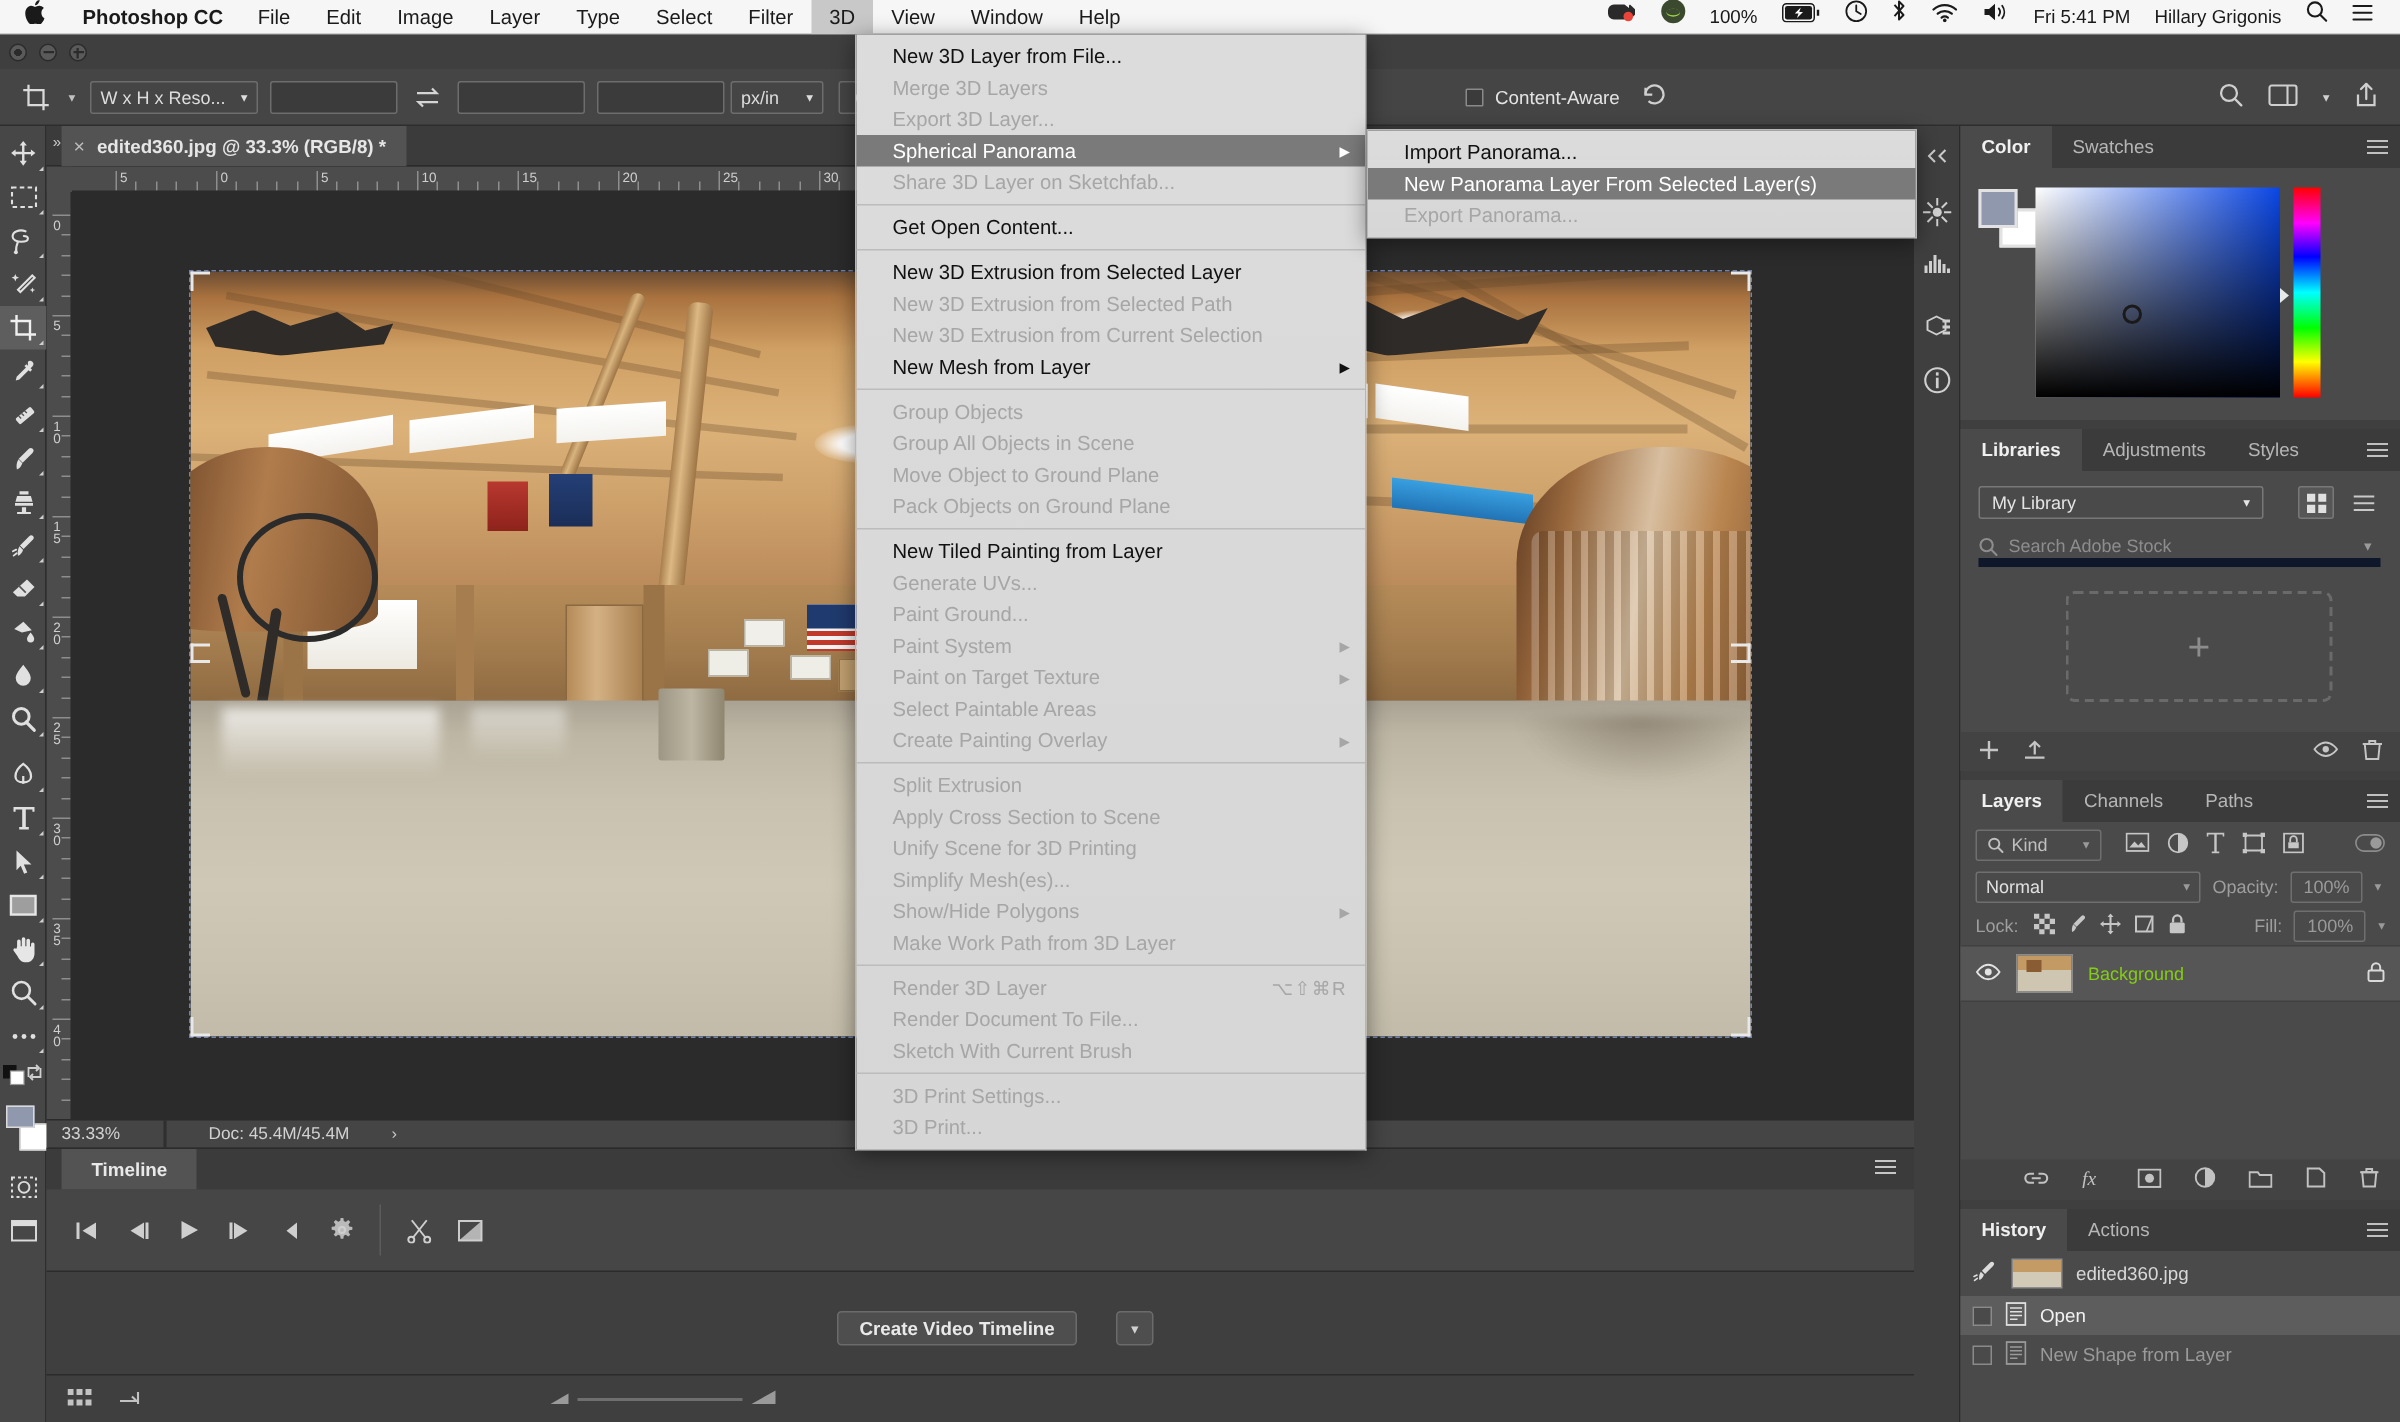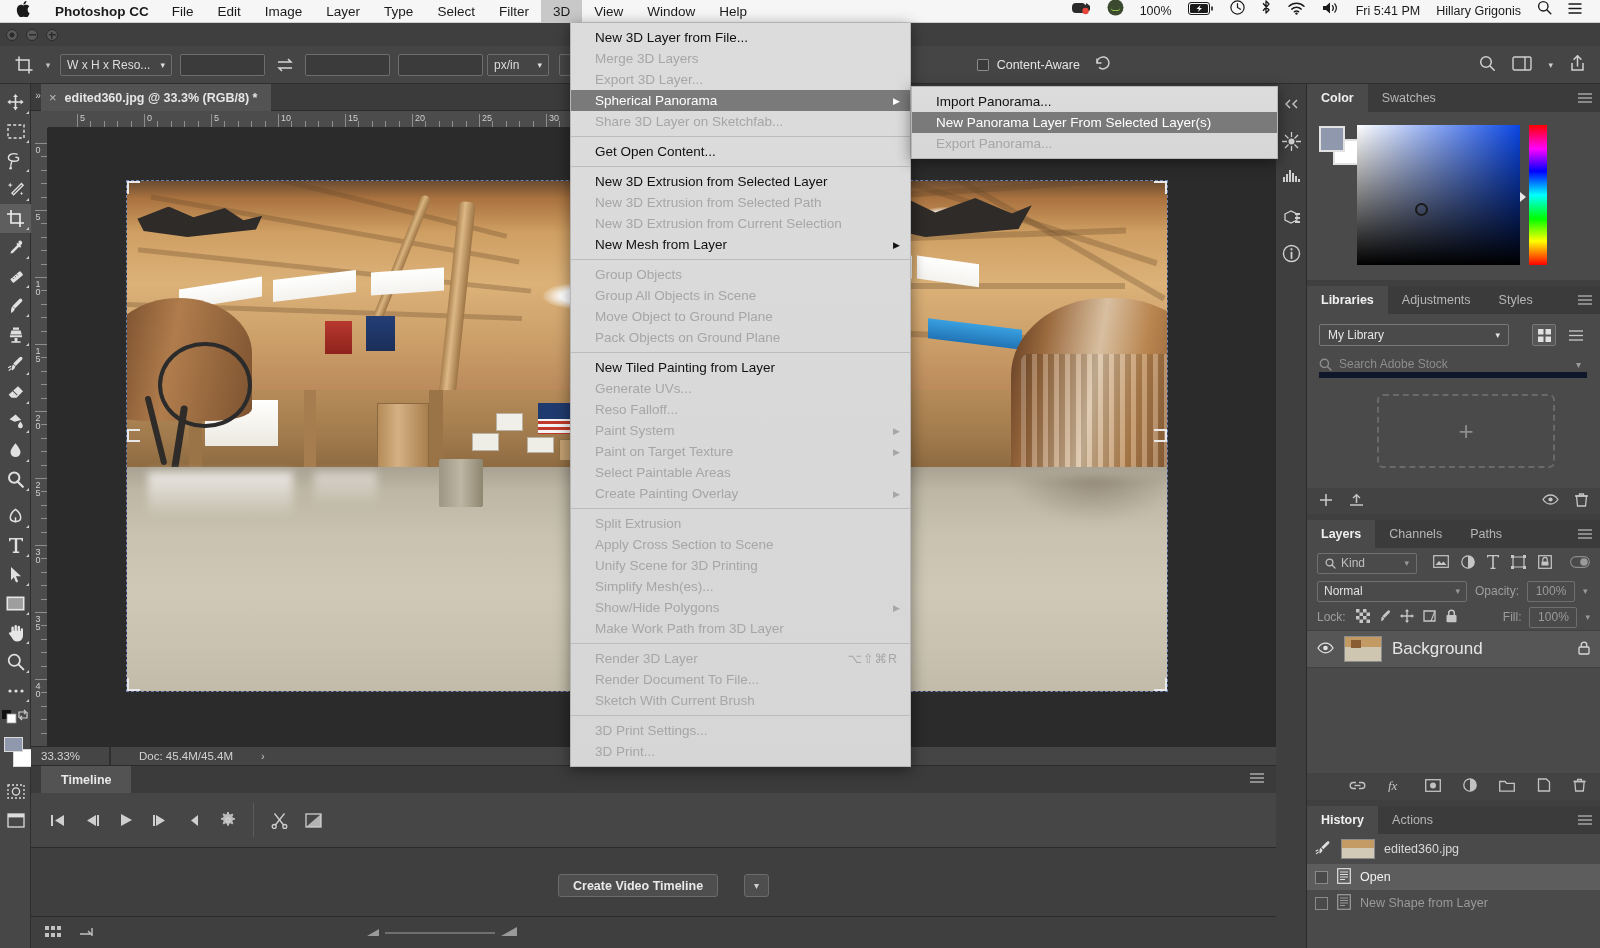--- a/index.html
+++ b/index.html
@@ -225,21 +225,21 @@
   #libdrop { position:absolute; left:58px; top:8px; width:178px; height:74px;
     border:2px dashed #6a6a6a; border-radius:6px; display:flex; align-items:center; justify-content:center;
     color:#8d8d8d; font-size:26px; font-weight:300;}
   #libfooter { position:absolute; left:0; bottom:0; width:293px; height:26px; background:#434343;
     display:flex; align-items:center; padding:0 12px; gap:16px; color:#c5c5c5;}
 
   
   #layersbody { position:relative; height:252px; }
   .lrow { display:flex; align-items:center; height:26px; padding:0 10px; gap:8px; }
   .lsearch { height:21px; background:#4a4a4a; border:1px solid #6f6f6f; border-radius:2px;
-    display:flex; align-items:center; gap:5px; padding:0 7px; width:100px; font-size:12px; color:#bfbfbf;}
+    display:flex; align-items:center; gap:5px; padding:0 7px; width:84px; font-size:12px; color:#bfbfbf;}
   .ltogs { display:flex; align-items:center; gap:12px; margin-left:8px; color:#c6c6c6;}
   .lblendsel { height:21px; background:#4a4a4a; border:1px solid #6f6f6f; border-radius:2px;
     display:flex; align-items:center; padding:0 6px; width:150px; font-size:12px; color:#e0e0e0;
     justify-content:space-between;}
   .lnum { height:21px; background:#4a4a4a; border:1px solid #6f6f6f; border-radius:2px;
     width:48px; font-size:12px; color:#9a9a9a; display:flex;align-items:center;justify-content:center;}
   .llabel { font-size:12px; color:#9e9e9e;}
   .layer-item { display:flex; align-items:center; height:38px; background:#565656; padding:0 10px; gap:10px;
     border-top:1px solid #404040; border-bottom:1px solid #404040;}
   .layer-thumb { width:38px; height:26px; border:1px solid #8b8b8b;
@@ -1223,21 +1223,21 @@
     </div>
 
     <div class="layer-item">
       <span>
         <svg width="17" height="12" viewBox="0 0 17 12">
             <path d="M1 6S4 1.2 8.5 1.2 16 6 16 6s-3 4.8-7.5 4.8S1 6 1 6z" fill="none" stroke="#e2e2e2" stroke-width="1.3"></path>
             <circle cx="8.5" cy="6" r="2.3" fill="#e2e2e2"></circle>
           </svg>
       </span>
       <span class="layer-thumb"></span>
-      <span style="font-size:17px;color:#e5e5e5;">Background</span>
+      <span style="font-size:12px;color:#84cc16;">Background</span>
       <span style="margin-left:auto;">
         <svg width="12" height="14" viewBox="0 0 12 14">
             <rect x="1" y="6" width="10" height="7" rx="1" fill="none" stroke="#d9d9d9" stroke-width="1.3"></rect>
             <path d="M3.2 6V4a2.8 2.8 0 0 1 5.6 0v2" fill="none" stroke="#d9d9d9" stroke-width="1.3"></path>
           </svg>
       </span>
     </div>
 
     <div id="layerfooter">
       <span>
@@ -1389,21 +1389,21 @@
       <span>Pack Objects on Ground Plane</span>
     </div>
     <div class="msep"></div>
     <div class="mi">
       <span>New Tiled Painting from Layer</span>
     </div>
     <div class="mi dis">
       <span>Generate UVs...</span>
     </div>
     <div class="mi dis">
-      <span>Reso Falloff...</span>
+      <span>Paint Ground...</span>
     </div>
     <div class="mi dis">
       <span>Paint System</span>
       <span class="sub">▶</span>
     </div>
     <div class="mi dis">
       <span>Paint on Target Texture</span>
       <span class="sub">▶</span>
     </div>
     <div class="mi dis">

